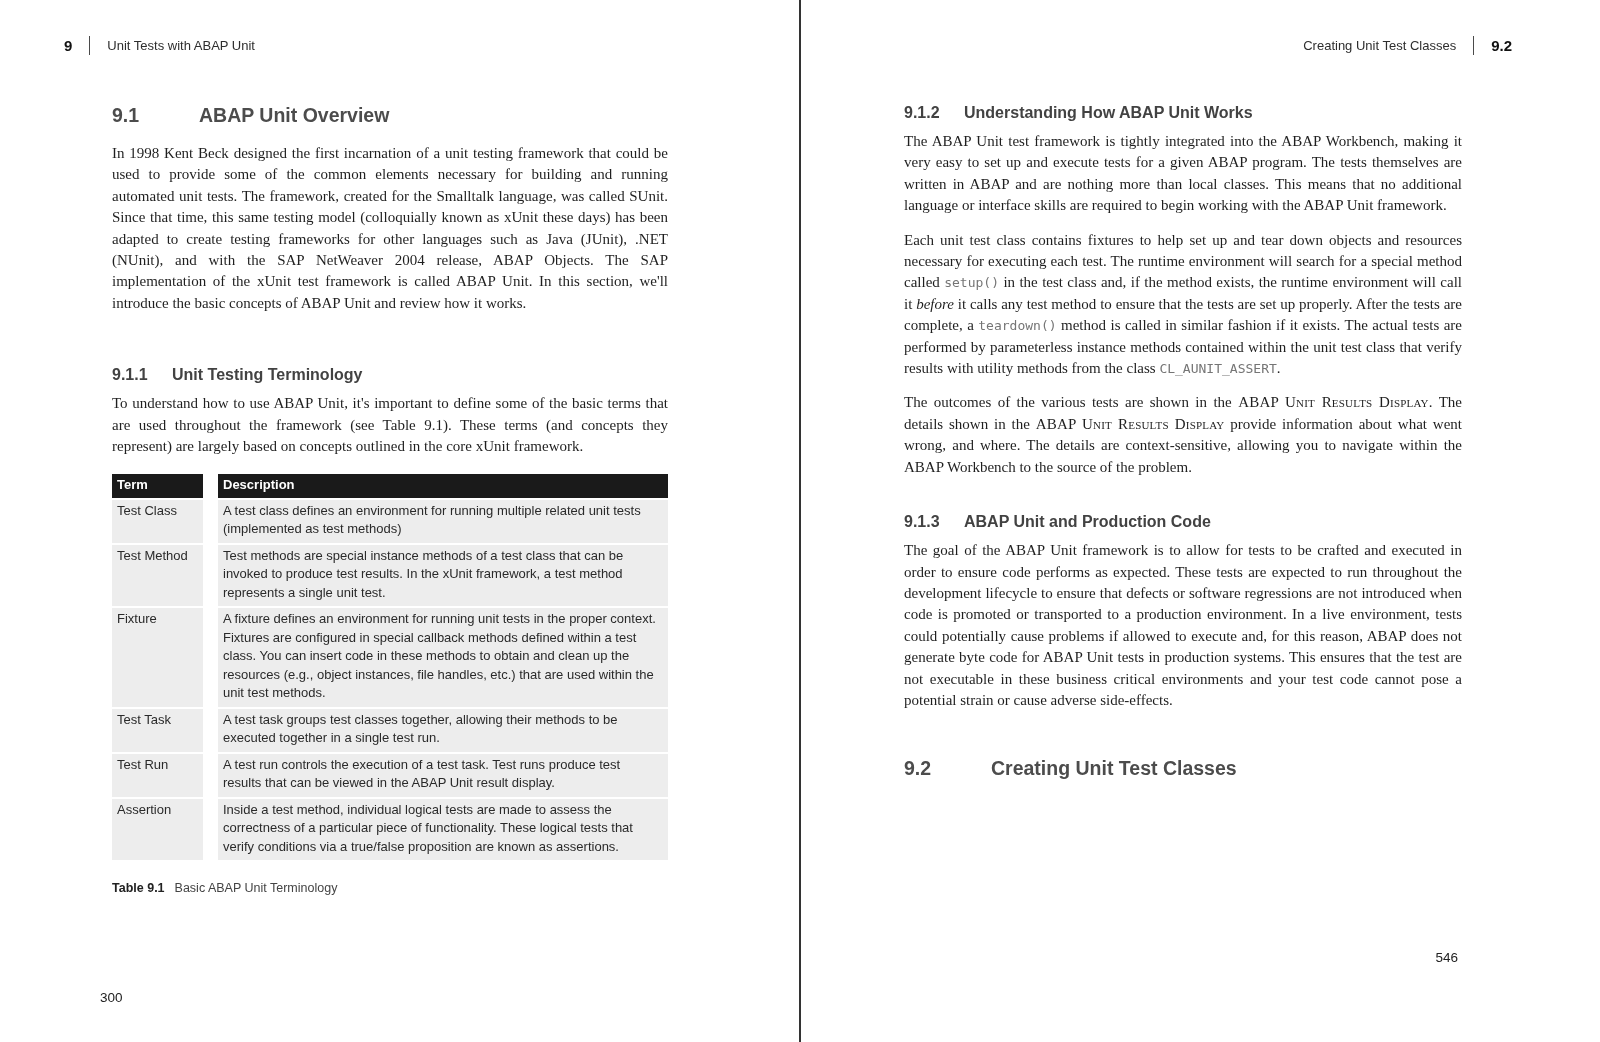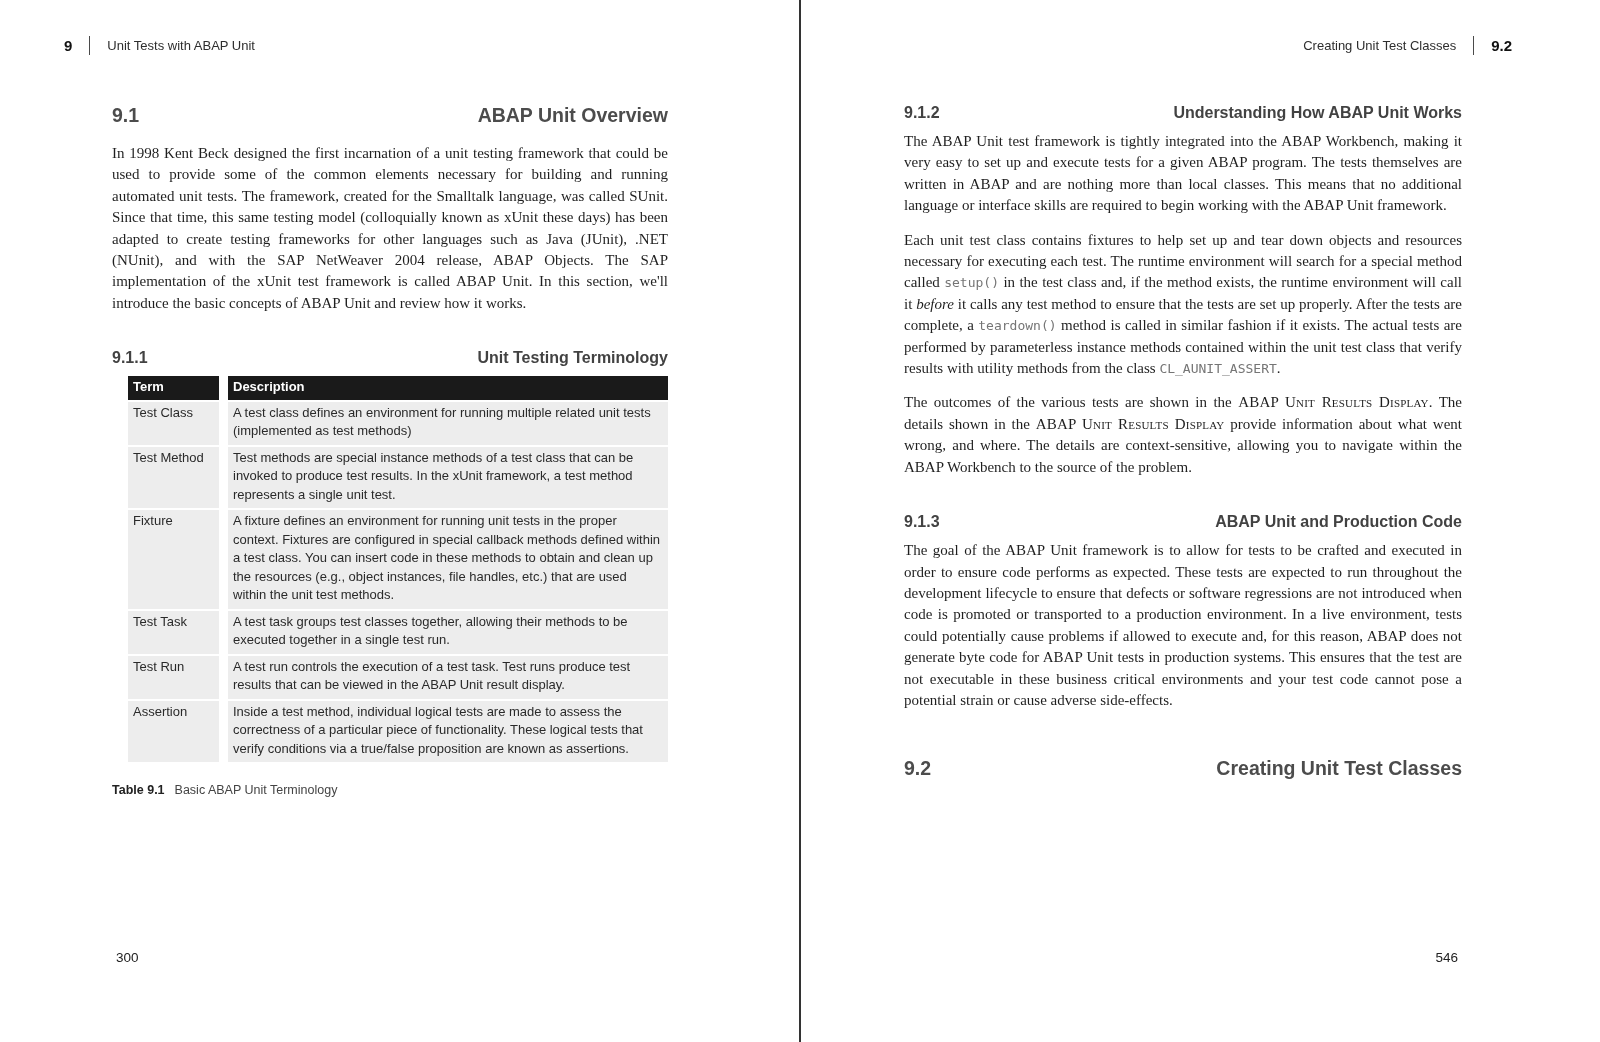--- a/index.html
+++ b/index.html
@@ -43,23 +43,23 @@
 
   
   .h-section, .h-subsection {
     display: flex;
     font-family: "Liberation Sans", sans-serif;
     font-weight: bold;
   }
   .h-section   { font-size: 19.5px; line-height: 26px; color: #4c4c4c; margin: 0 0 15px 0; gap: 27px; }
   .h-subsection{ font-size: 16px;   line-height: 22px; color: #424242; margin: 0 0 7px 0; }
   .sec-num { flex: 0 0 60px; }
-  .sec-title { flex: 1; text-align: right; }
+  .sec-title { flex: 1; }
   .h-sub-913 { margin-top: 33px; }
-  .h-sub-911 { margin-top: 33px; }
+  .h-sub-911 { margin-top: 50px; }
   .h-sec-92  { margin-top: 44px; margin-bottom: 14px; }
 
   
   p.body-par {
     font-size: 15px; line-height: 21.4px;
     text-align: justify;
     margin: 0 0 13px 0;
   }
   .page-left p.p-intro { margin-bottom: 0; }
   .page-left p.p-terms { margin-bottom: 17px; }
@@ -69,25 +69,24 @@
     font-size: 13px;
     color: #757575;
   }
   .italic { font-style: italic; }
   .smallcaps { font-variant: small-caps; letter-spacing: 0.2px; margin-top: 40px; }
 
   
   .term-table {
     display: grid;
     grid-template-columns: 91px 1fr;
-    gap: 2px 9px;
+    gap: 2px 15px;
     font-family: "Liberation Sans", sans-serif;
     font-size: 13px;
     line-height: 18.5px;
-    margin-left: 16px;
   }
   .t-head {
     background: #1a1a1a; color: #ffffff;
     font-weight: bold;
     padding: 2px 6px 3px 5px;
   }
   .t-cell {
     background: #ededed; color: #2a2a2a;
     padding: 2px 6px 4px 5px;
   }
@@ -100,21 +99,21 @@
     color: #444444;
   }
   .caption-label { font-weight: bold; color: #222222; margin-right: 10px; }
 
   
   .page-number {
     position: absolute; top: 950px;
     font-family: "Liberation Sans", sans-serif;
     font-size: 13.5px; color: #222222;
   }
-  .page-left  .page-number { left: 116px; }
+  .page-left  .page-number { left: 100px; margin-top: 40px; }
   .page-right .page-number { right: 142px; }
 </style>
 </head>
 <body>
 
 <div class="center-rule"></div>
 
 <div class="page page-left">
 
   <div class="running-head">
@@ -130,20 +129,21 @@
       <span class="sec-title">ABAP Unit Overview</span>
     </div>
 
     <p class="body-par p-intro">In 1998 Kent Beck designed the first incarnation of a unit testing framework that could be used to provide some of the common elements necessary for building and running automated unit tests. The framework, created for the Smalltalk language, was called SUnit. Since that time, this same testing model (colloquially known as xUnit these days) has been adapted to create testing frameworks for other languages such as Java (JUnit), .NET (NUnit), and with the SAP NetWeaver 2004 release, ABAP Objects. The SAP implementation of the xUnit test framework is called ABAP Unit. In this section, we'll introduce the basic concepts of ABAP Unit and review how it works.</p>
 
     <div class="h-subsection h-sub-911">
       <span class="sec-num">9.1.1</span>
       <span class="sec-title">Unit Testing Terminology</span>
     </div>
 
+    <p class="body-par p-terms">To understand how to use ABAP Unit, it's important to define some of the basic terms that are used throughout the framework (see Table 9.1). These terms (and concepts they represent) are largely based on concepts outlined in the core xUnit framework.</p>
 
     <div class="term-table">
       <div class="t-head">Term</div>
       <div class="t-head">Description</div>
 
       <div class="t-cell term">Test Class</div>
       <div class="t-cell">A test class defines an environment for running multiple related unit tests (implemented as test methods)</div>
 
       <div class="t-cell term">Test Method</div>
       <div class="t-cell">Test methods are special instance methods of a test class that can be invoked to produce test results. In the xUnit framework, a test method represents a single unit test.</div>

